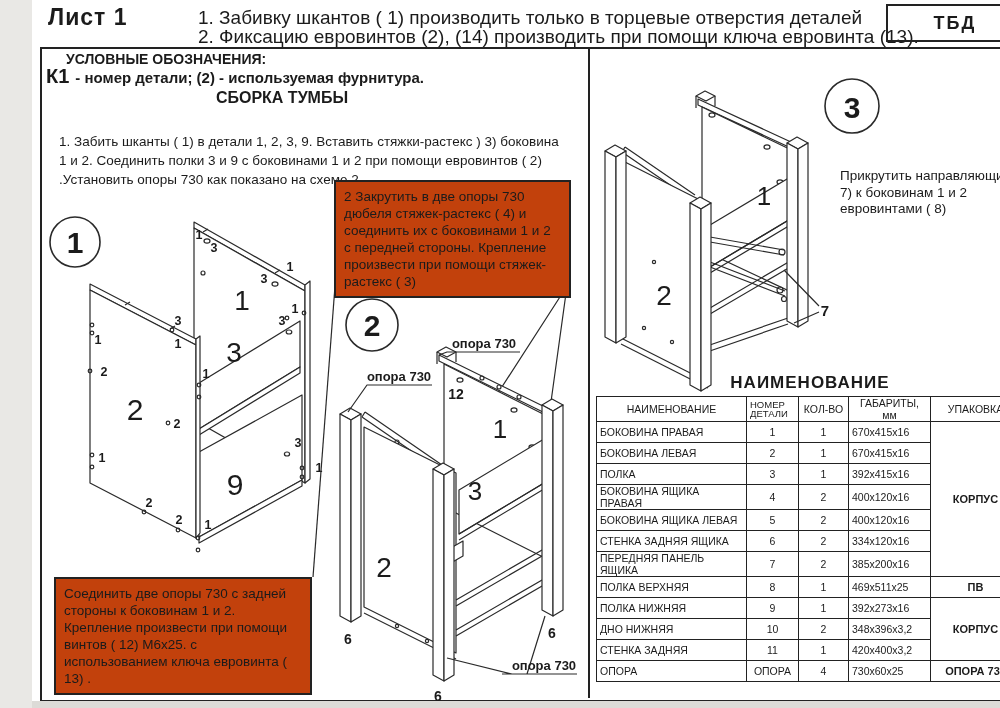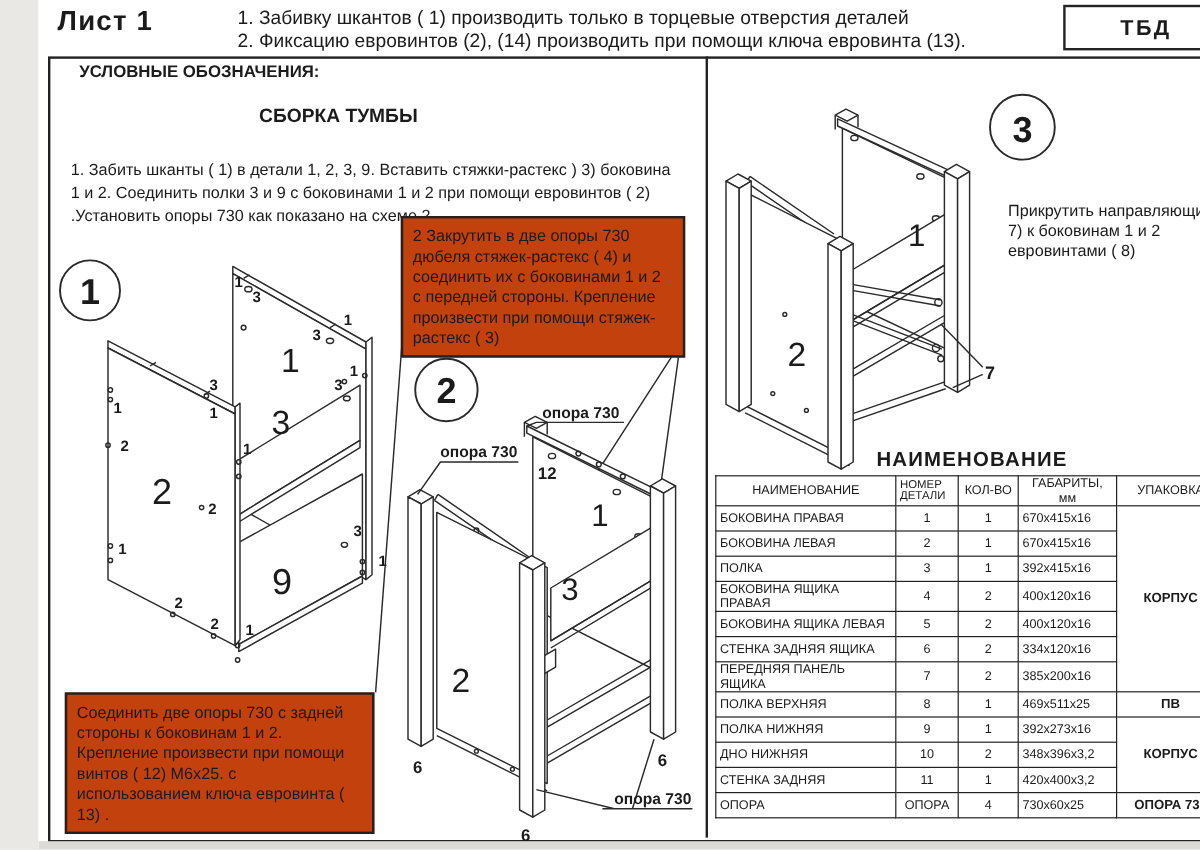--- a/index.html
+++ b/index.html
@@ -2,21 +2,21 @@
 <html><head>
 <meta charset="utf-8">
 <style>
   html,body{margin:0;padding:0;background:#e9e8e5;}
   .page{position:relative;width:1000px;height:708px;background:#ffffff;
         font-family:"Liberation Sans",sans-serif;color:#1b1b1b;overflow:hidden;margin-left:32px;}
   .abs{position:absolute;}
   .main-border{left:8px;top:47px;width:982px;height:651px;border:2px solid #222;}
   .divider{left:556px;top:47px;width:2px;height:651px;background:#222;}
   .sheet-title{left:16px;top:4px;font-size:23px;font-weight:bold;letter-spacing:1px;}
-  .note{left:166px;font-size:16px;white-space:nowrap;}
+  .note{left:166px;font-size:19px;white-space:nowrap;}
   .stamp-box{left:854px;top:4px;width:134px;height:34px;border:2px solid #222;
              display:flex;align-items:center;justify-content:center;
              font-size:18px;font-weight:bold;letter-spacing:2px;}
   .legend-title{left:34px;top:51px;font-size:14px;font-weight:bold;}
   .k1-line{left:14px;top:65px;font-size:15px;font-weight:bold;}
   .k1-line .k1{font-size:20px;margin-right:6px;}
   .assembly-title{left:100px;top:89px;width:300px;text-align:center;font-size:16px;font-weight:bold;}
   .step1{left:27px;top:132px;width:507px;font-size:13.5px;line-height:19px;}
   .callout{border:2px solid #222;background:#c2410c;font-size:13.5px;line-height:17px;padding:6px 8px;}
   .box2{left:302px;top:180px;width:217px;}
@@ -234,20 +234,23 @@
       </g>
 
       <text x="732" y="205" font-size="26" text-anchor="middle" stroke="none">1</text>
       <text x="632" y="305" font-size="28" text-anchor="middle" stroke="none">2</text>
       <path d="M787,306 L752,270 M787,312 L762,323"></path>
       <text x="793" y="316" font-size="15" font-weight="bold" text-anchor="middle" stroke="none">7</text>
     </g>
   </svg>
 
   <div class="abs legend-title">УСЛОВНЫЕ ОБОЗНАЧЕНИЯ:</div>
+  <div class="abs k1-line">
+    <span class="k1">К1</span><span>- номер детали;   (2) - используемая фурнитура.</span>
+  </div>
   <div class="abs assembly-title">СБОРКА ТУМБЫ</div>
   <div class="abs step1">1. Забить шканты  ( 1)   в детали 1, 2, 3, 9. Вставить стяжки-растекс )  3) боковина 1 и 2. Соединить полки 3 и 9 с боковинами 1 и 2 при помощи евровинтов  ( 2)  .Установить опоры 730 как показано на схеме 2</div>
 
   <div class="abs callout box2">2 Закрутить в две опоры 730 дюбеля стяжек-растекс  ( 4)   и соединить их с боковинами 1 и 2 с передней стороны. Крепление произвести при помощи стяжек-растекс  ( 3)</div>
   <div class="abs step3-text">Прикрутить направляющие ( 7)    к боковинам 1 и 2 евровинтами  ( 8)</div>
   <div class="abs callout box-rear">Соединить две опоры 730 с задней стороны к боковинам 1 и 2. Крепление произвести при помощи винтов  ( 12)    М6х25. с использованием ключа евровинта ( 13)  .</div>
 
   <div class="abs spec-title">НАИМЕНОВАНИЕ</div>
   <table class="spec">
     <colgroup>

